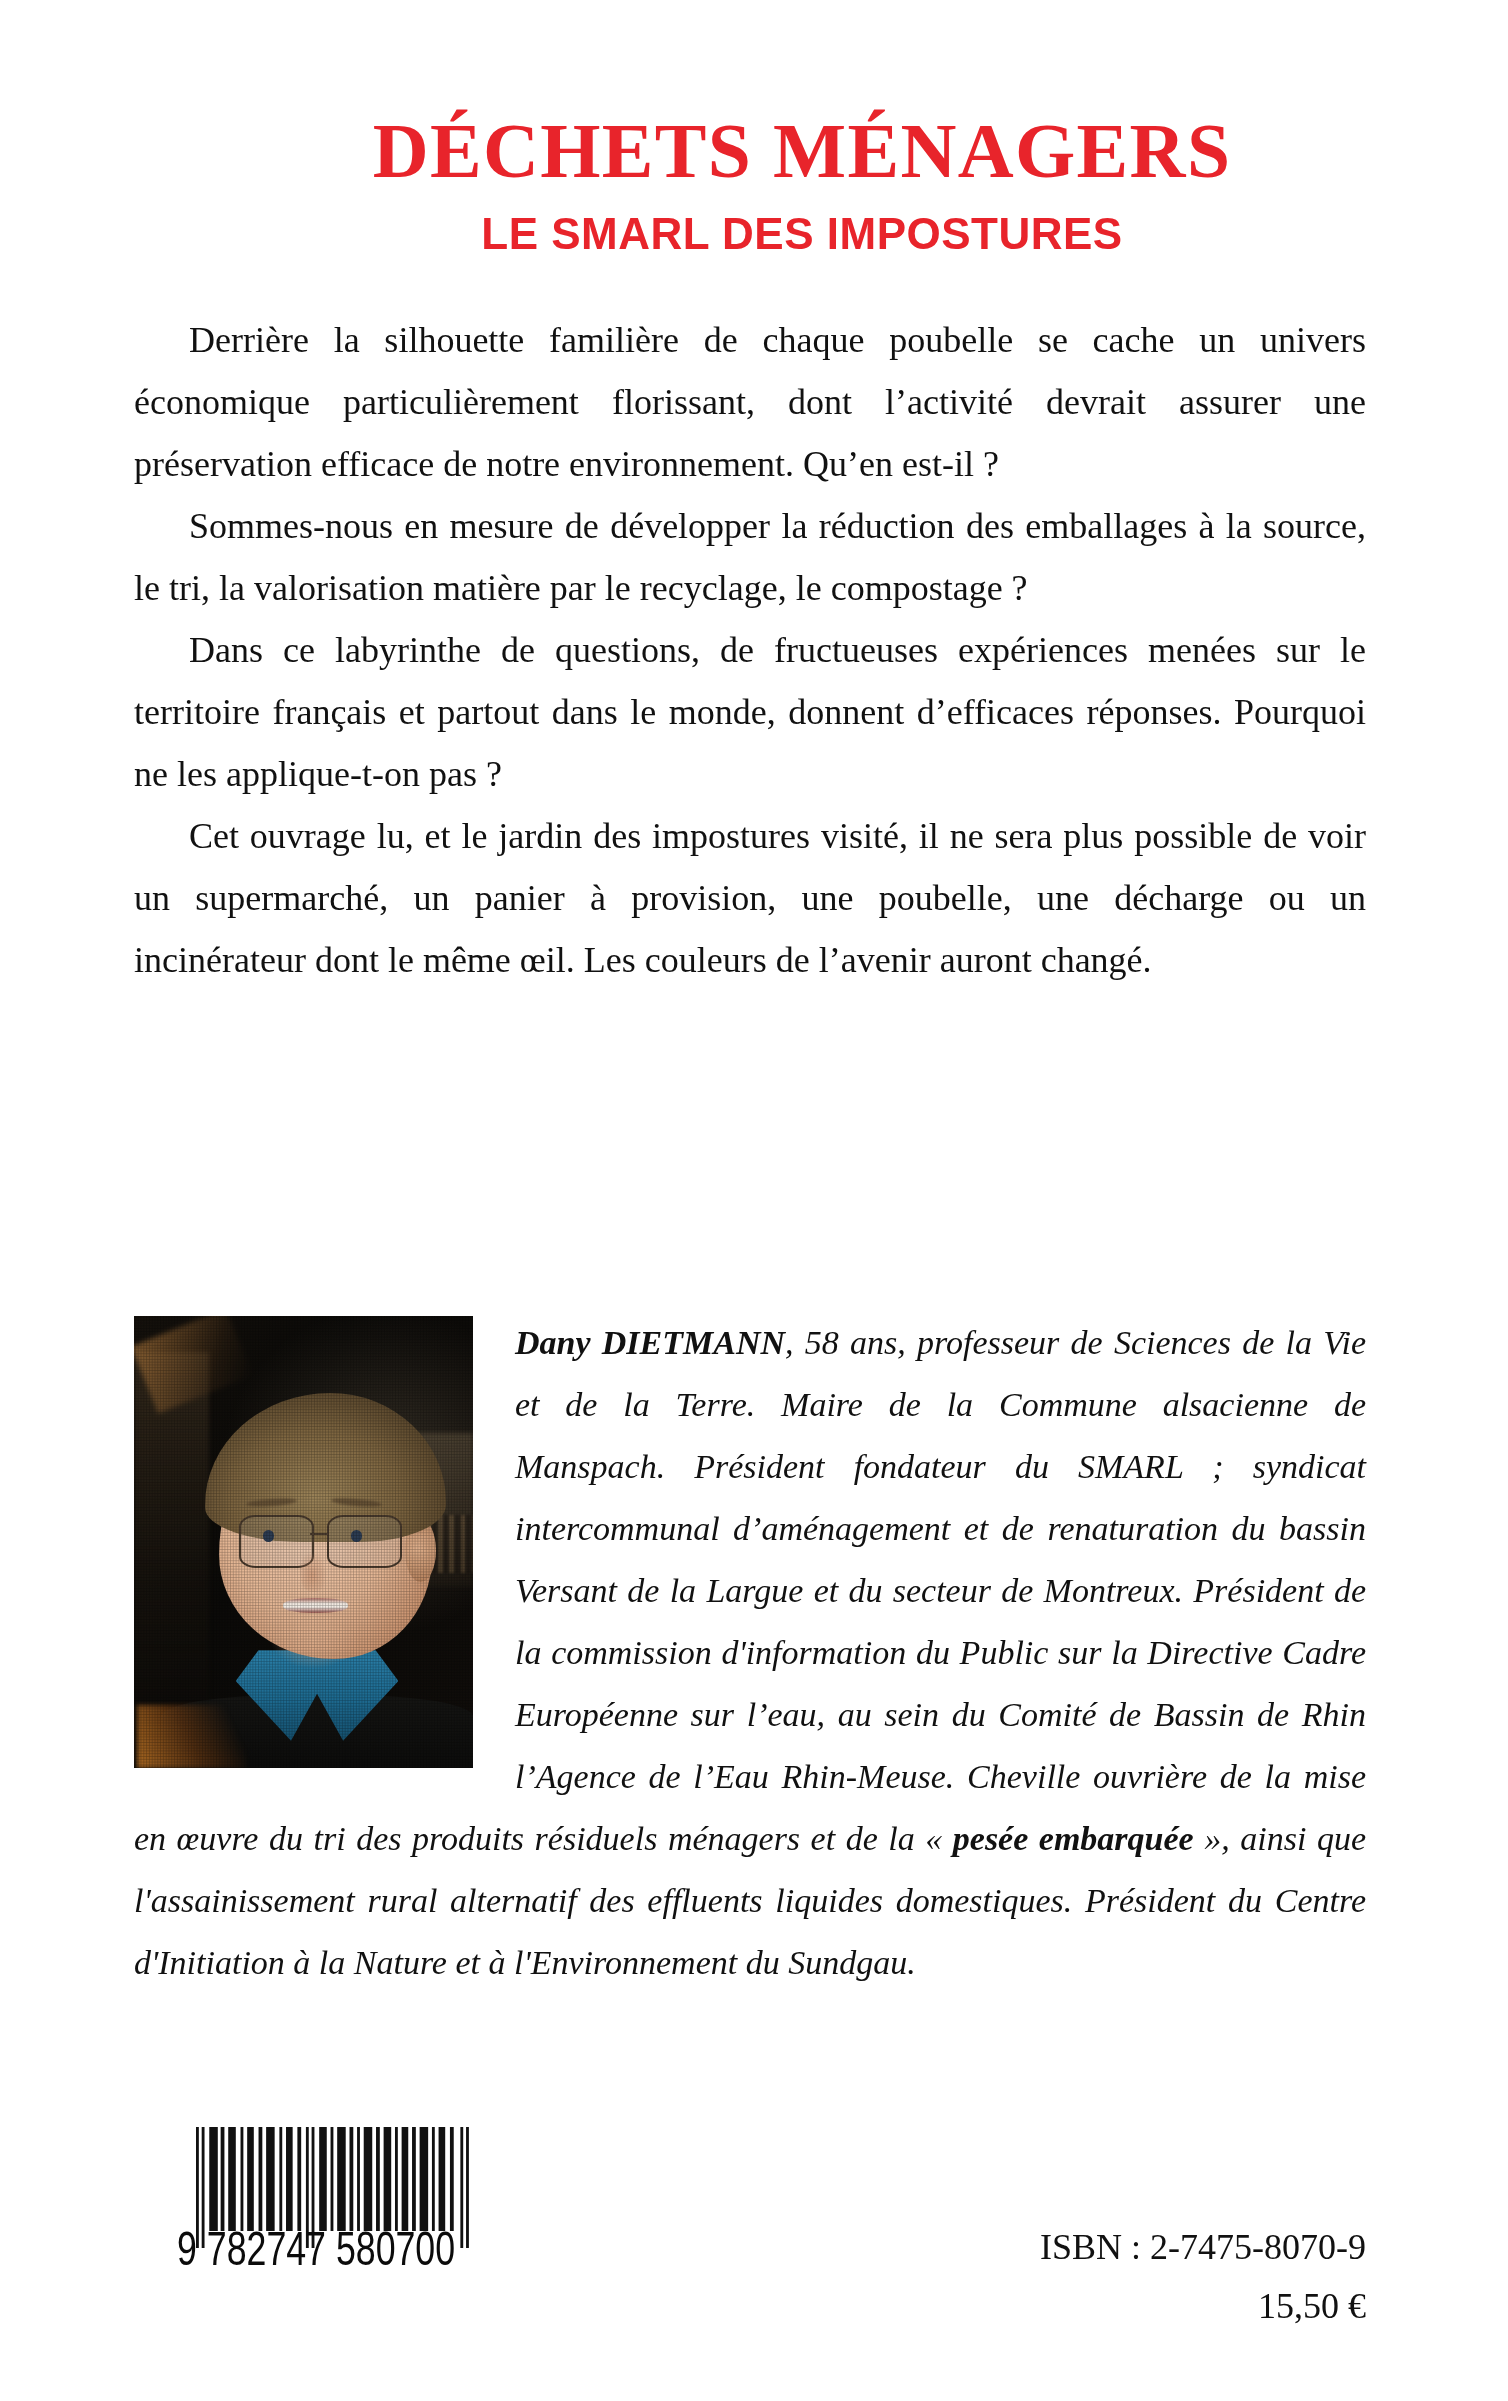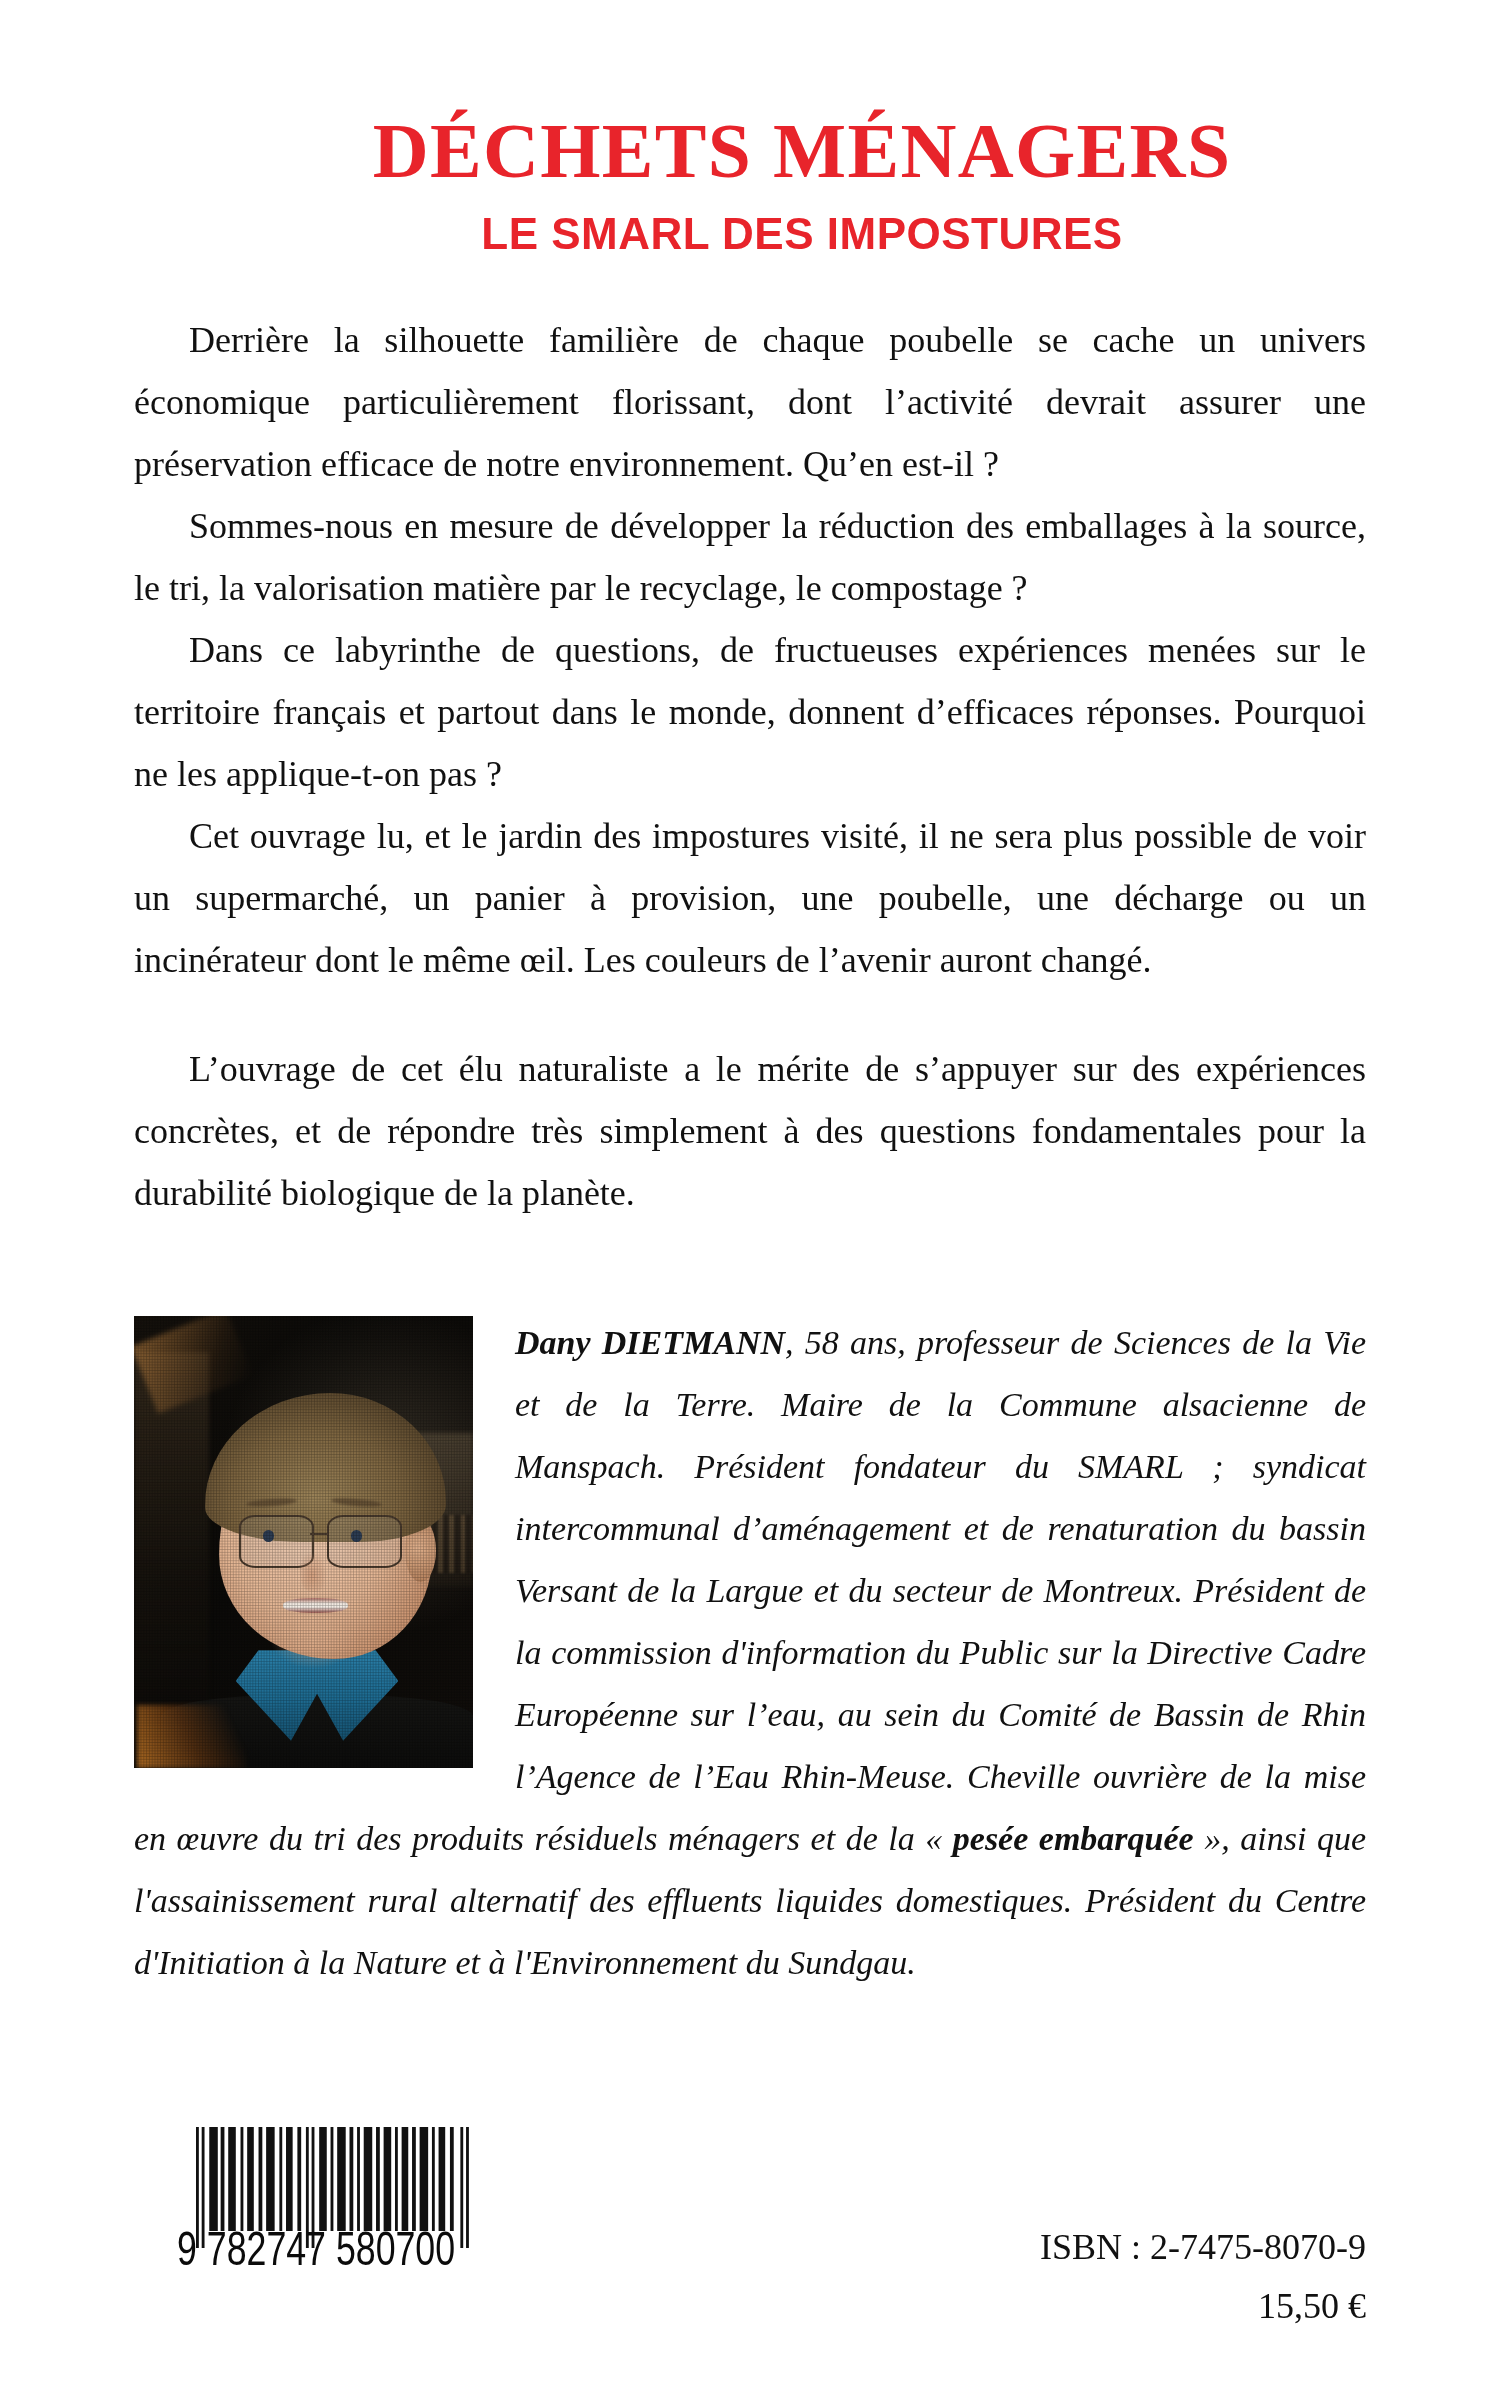--- a/index.html
+++ b/index.html
@@ -258,21 +258,20 @@
   <div class="title-block">
     <h1 class="main-title">DÉCHETS MÉNAGERS</h1>
     <h2 class="sub-title">LE SMARL DES IMPOSTURES</h2>
   </div>
 
   <div class="body-copy">
     <p>Derrière la silhouette familière de chaque poubelle se cache un univers économique particulièrement florissant, dont l’activité devrait assurer une préservation efficace de notre environnement. Qu’en est-il ?</p>
     <p>Sommes-nous en mesure de développer la réduction des emballages à la source, le tri, la valorisation matière par le recyclage, le compostage ?</p>
     <p>Dans ce labyrinthe de questions, de fructueuses expériences menées sur le territoire français et partout dans le monde, donnent d’efficaces réponses. Pourquoi ne les applique-t-on pas ?</p>
     <p>Cet ouvrage lu, et le jardin des impostures visité, il ne sera plus possible de voir un supermarché, un panier à provision, une poubelle, une décharge ou un incinérateur dont le même œil. Les couleurs de l’avenir auront changé.</p>
-    <p class="spaced">L’ouvrage de cet élu naturaliste a le mérite de s’appuyer sur des expériences concrètes, et de répondre très simplement à des questions fondamentales pour la durabilité biologique de la planète.</p>
   </div>
 
   <div class="bio-zone">
 
     <div class="bio-photo">
       <div class="ph-bg"></div>
       <div class="ph-leftpanel"></div>
       <div class="ph-shelf"></div>
       <div class="ph-shelf2"></div>
       <div class="ph-beam"></div>

